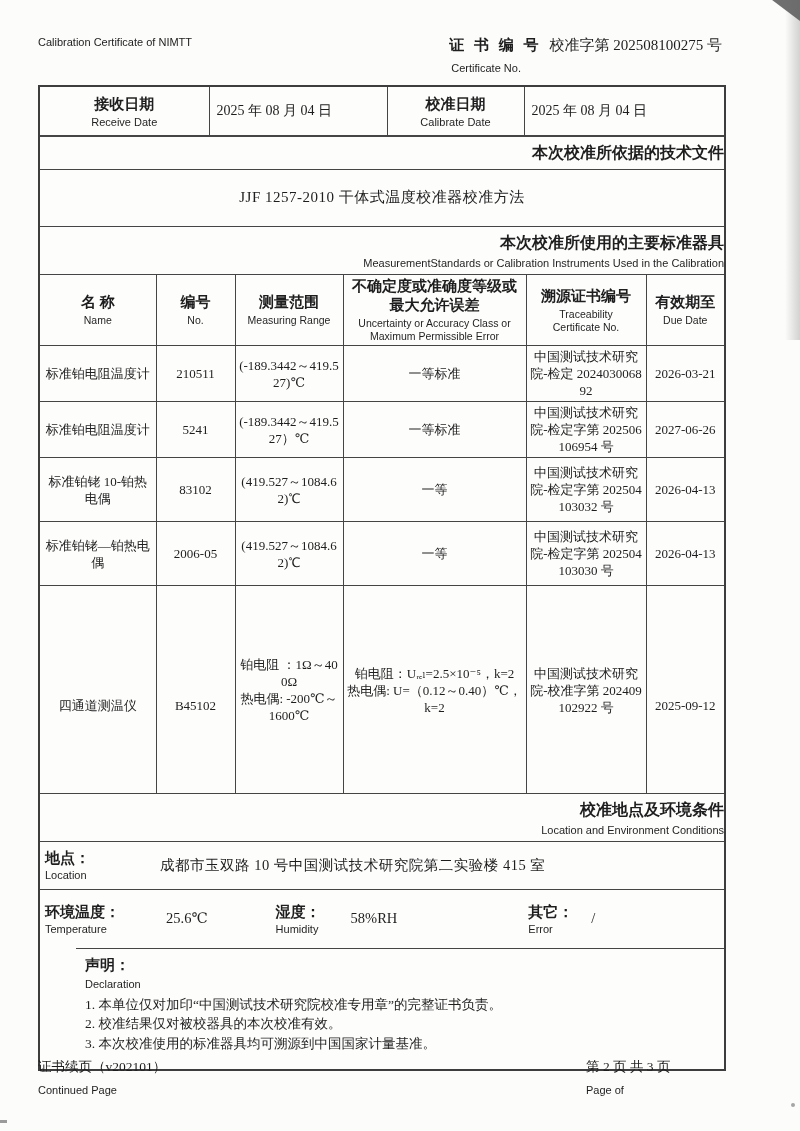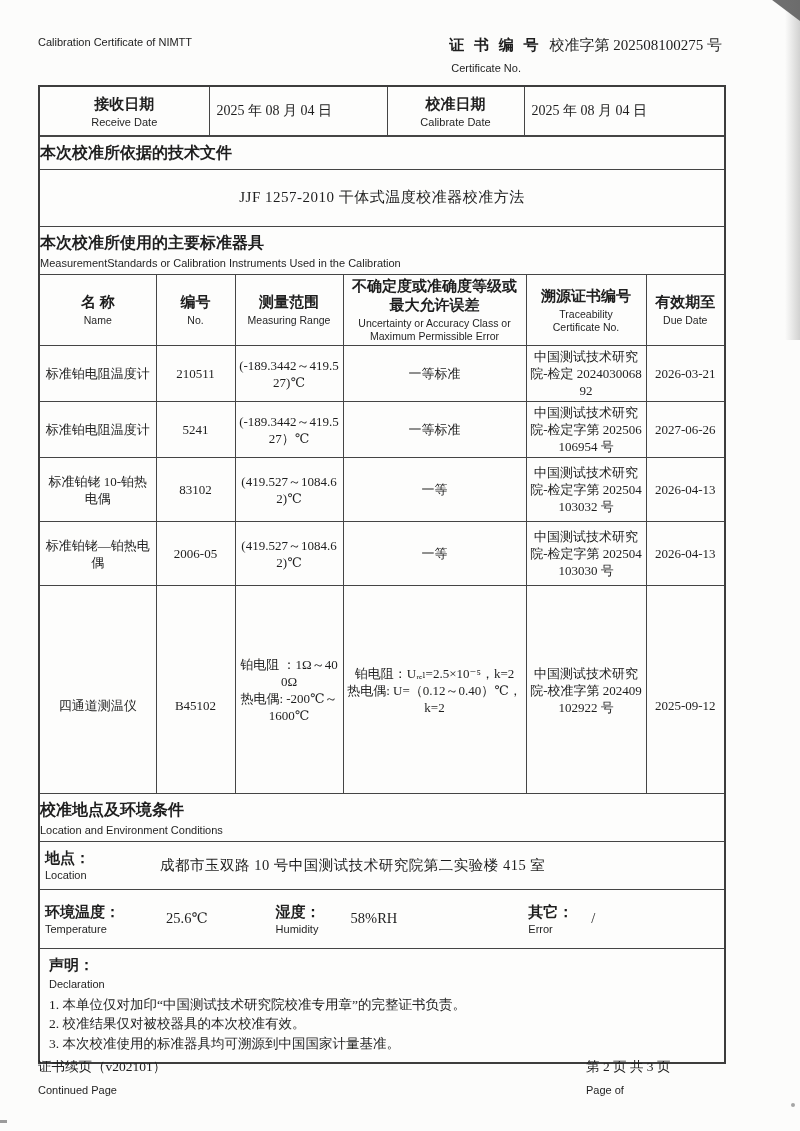--- a/index.html
+++ b/index.html
@@ -24,52 +24,52 @@
   .cn{font-size:15px;font-weight:bold;}
   .en{font-family:"Liberation Sans","DejaVu Sans",sans-serif;font-size:11px;font-weight:normal;color:#1f1f1f;}
   
   .date-table{width:100%;border-collapse:collapse;table-layout:fixed;}
   .date-table td{border-left:1.4px solid #454545;height:46px;vertical-align:middle;}
   .date-table td:first-child{border-left:none;}
   .date-table .lbl-cell{text-align:center;}
   .date-table .lbl-cell .en{margin-top:2px;}
   .date-table .val-cell{font-size:14px;padding-left:7px;}
   
-  .sec-head{border-top:1.4px solid #454545;text-align:left;padding:6px 0 5px;}
+  .sec-head{border-top:1.4px solid #454545;text-align:right;padding:6px 0 5px;}
   .sec-head .cn{font-size:16px;}
   .sec-head .en{margin-top:3px;}
   .ref-content{border-top:1.4px solid #454545;text-align:center;font-size:15px;padding:18px 16px 19px;letter-spacing:.5px;}
   
   .std-table{width:100%;border-collapse:collapse;table-layout:fixed;border-top:1.4px solid #454545;}
   .std-table th,.std-table td{border-left:1.4px solid #454545;padding:2px 3px;}
   .std-table th:first-child,.std-table td:first-child{border-left:none;}
   .std-table thead tr{height:70px;}
   .std-table th{vertical-align:middle;border-bottom:1.4px solid #454545;}
   .std-table th .cn{font-size:15px;line-height:19px;white-space:pre-line;}
   .std-table th .en{font-size:10.5px;line-height:13px;margin-top:2px;white-space:pre-line;}
   .std-table tbody td{font-size:13px;text-align:center;vertical-align:middle;line-height:17px;}
   .std-table tbody tr{border-top:1.4px solid #454545;}
   .cellwrap{white-space:pre-line;word-break:break-all;}
-  .r12{height:55px;} .r34{height:64px;}
+  .r12{height:55px;} .r34{height:64px;font-family:Liberation Serif, serif;}
   .row-tall{height:207px;}
   .row-tall td{vertical-align:top;padding-top:4px;}
   
   .loc-row{border-top:1.4px solid #454545;display:flex;align-items:center;height:47px;}
   .lbl{padding-left:5px;}
   .lbl .cn{display:block;} .lbl .en{display:block;margin-top:1px;}
   .loc-value{font-size:14.5px;margin-left:70px;letter-spacing:.5px;}
   .env-row{border-top:1.4px solid #454545;display:flex;align-items:center;height:58px;}
   .env-val{font-size:14.5px;}
   .env-val.temp{margin-left:46px;}
   .env-lbl-hum{margin-left:63px;}
   .env-val.hum{margin-left:30px;}
   .env-lbl-oth{margin-left:126px;}
   .env-val.oth{margin-left:18px;}
   
-  .decl{border-top:1.4px solid #454545;padding:7px 10px 9px 9px;}
+  .decl{border-top:1.4px solid #454545;padding:7px 10px 16px 9px;margin-left:36px;}
   .decl-cn{font-size:15px;font-weight:bold;}
   .decl-en{font-family:"Liberation Sans","DejaVu Sans",sans-serif;font-size:11px;margin:3px 0 5px;}
   .decl-item{font-size:13.5px;line-height:19.5px;}
   
   .doc-footer{position:absolute;left:38px;top:1058px;width:684px;}
   .foot-cn{font-size:13.5px;}
   .foot-en{font-family:"Liberation Sans","DejaVu Sans",sans-serif;font-size:11px;margin-top:8px;}
   .foot-right{position:absolute;left:548px;top:0;}
 </style>
 </head>

